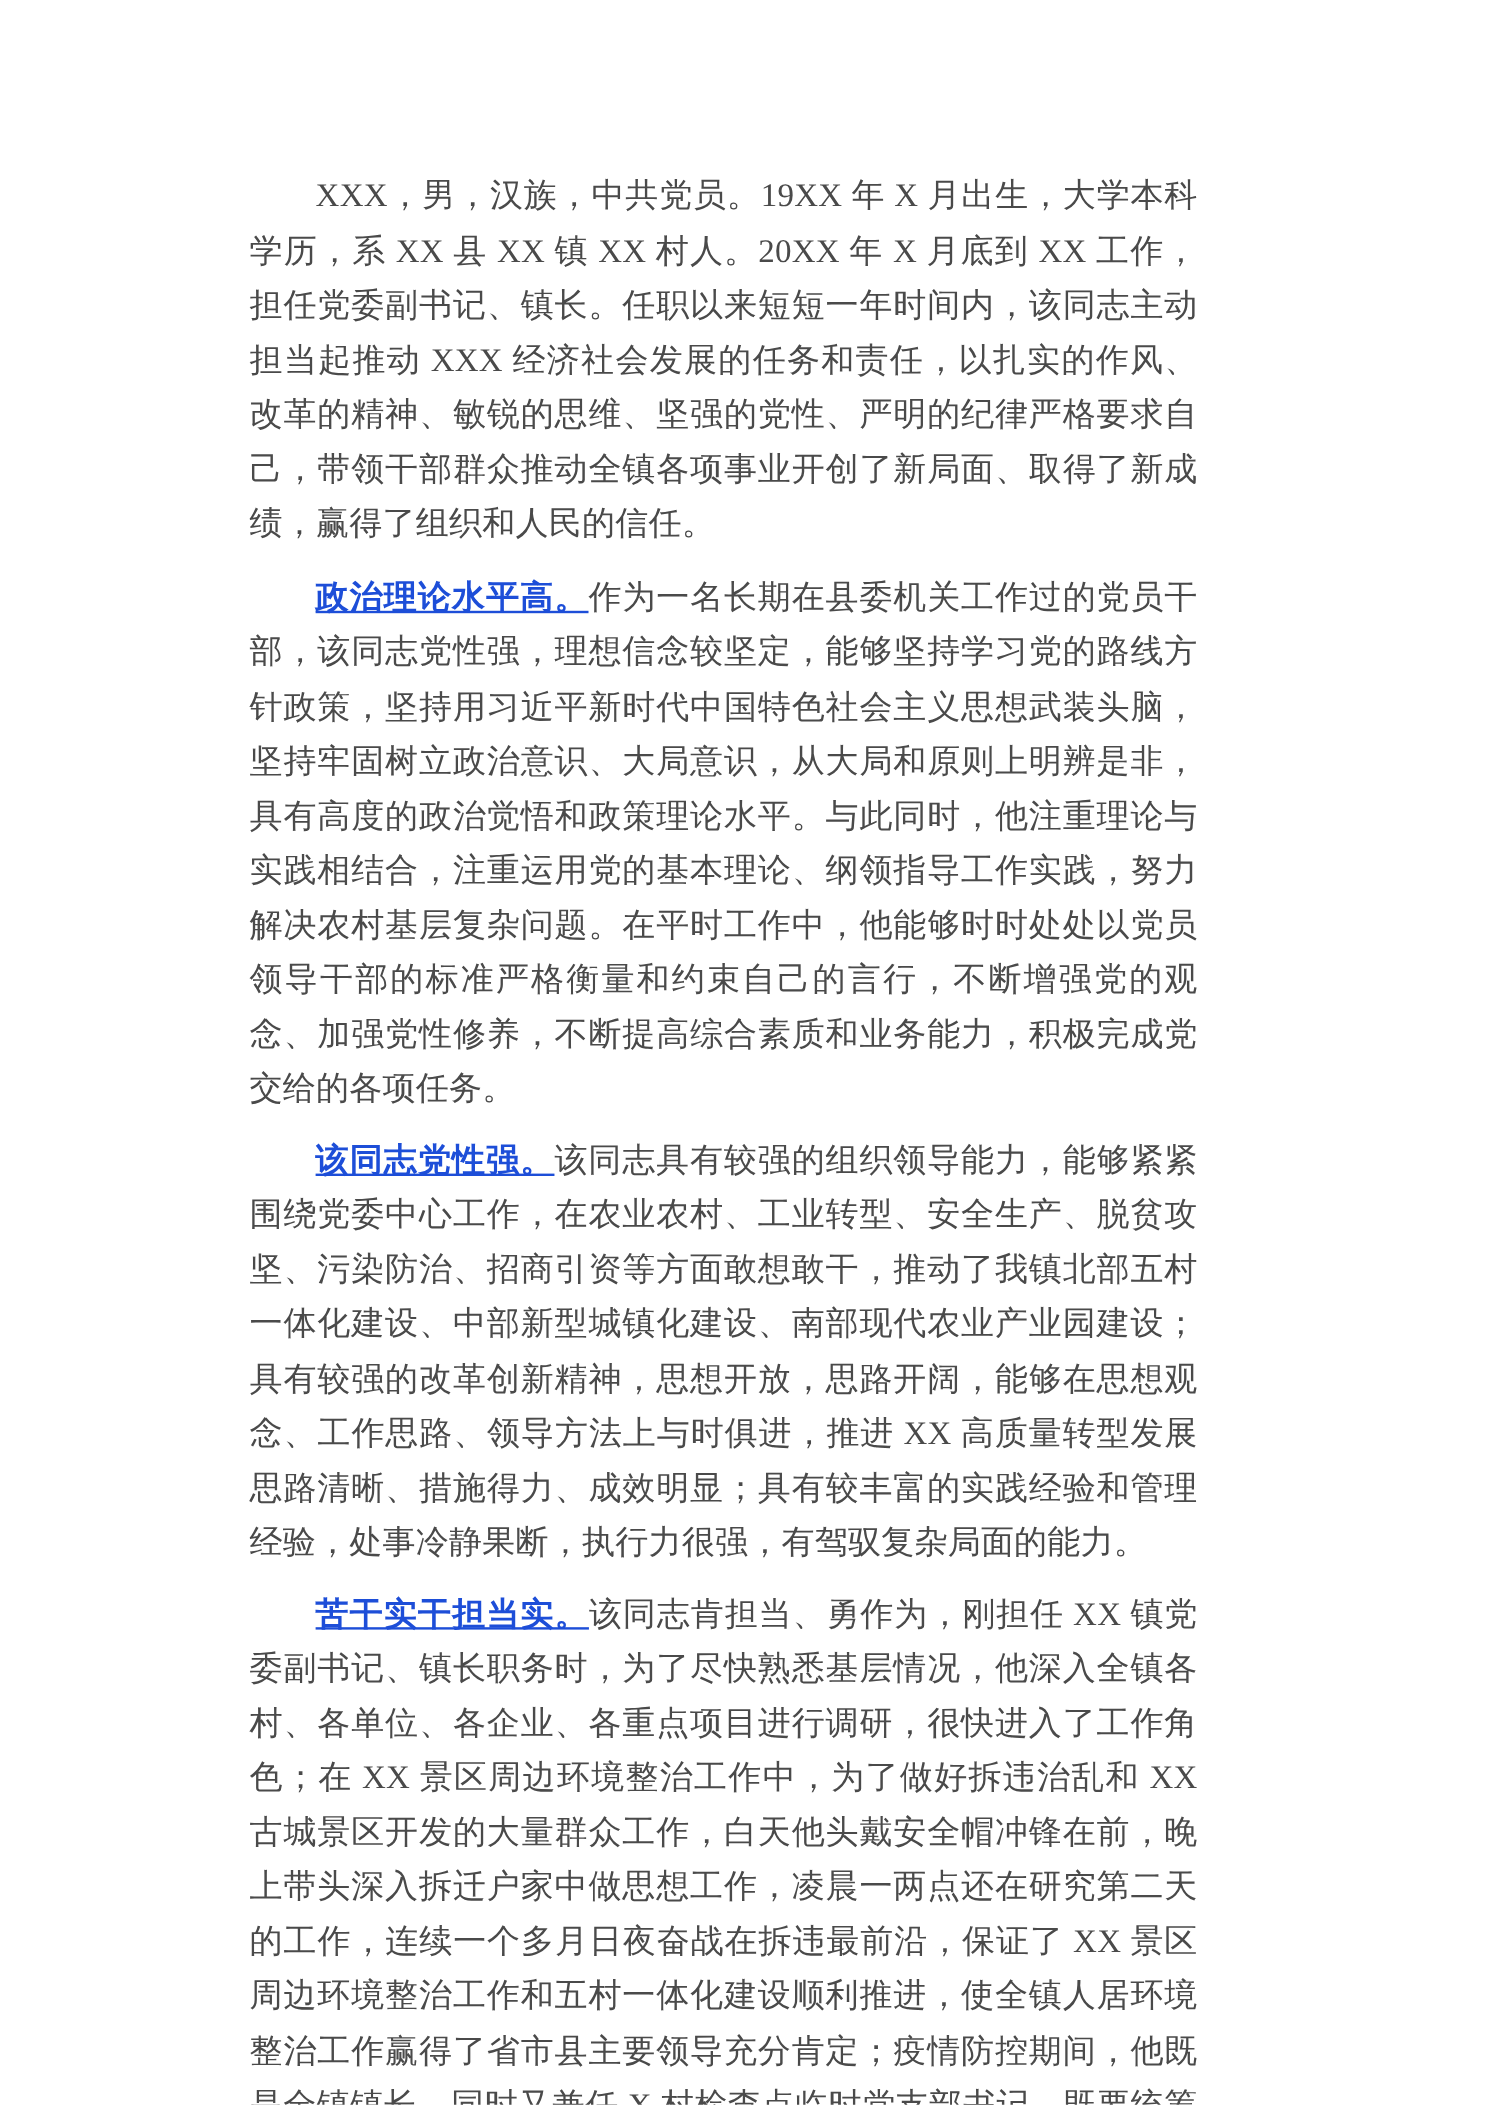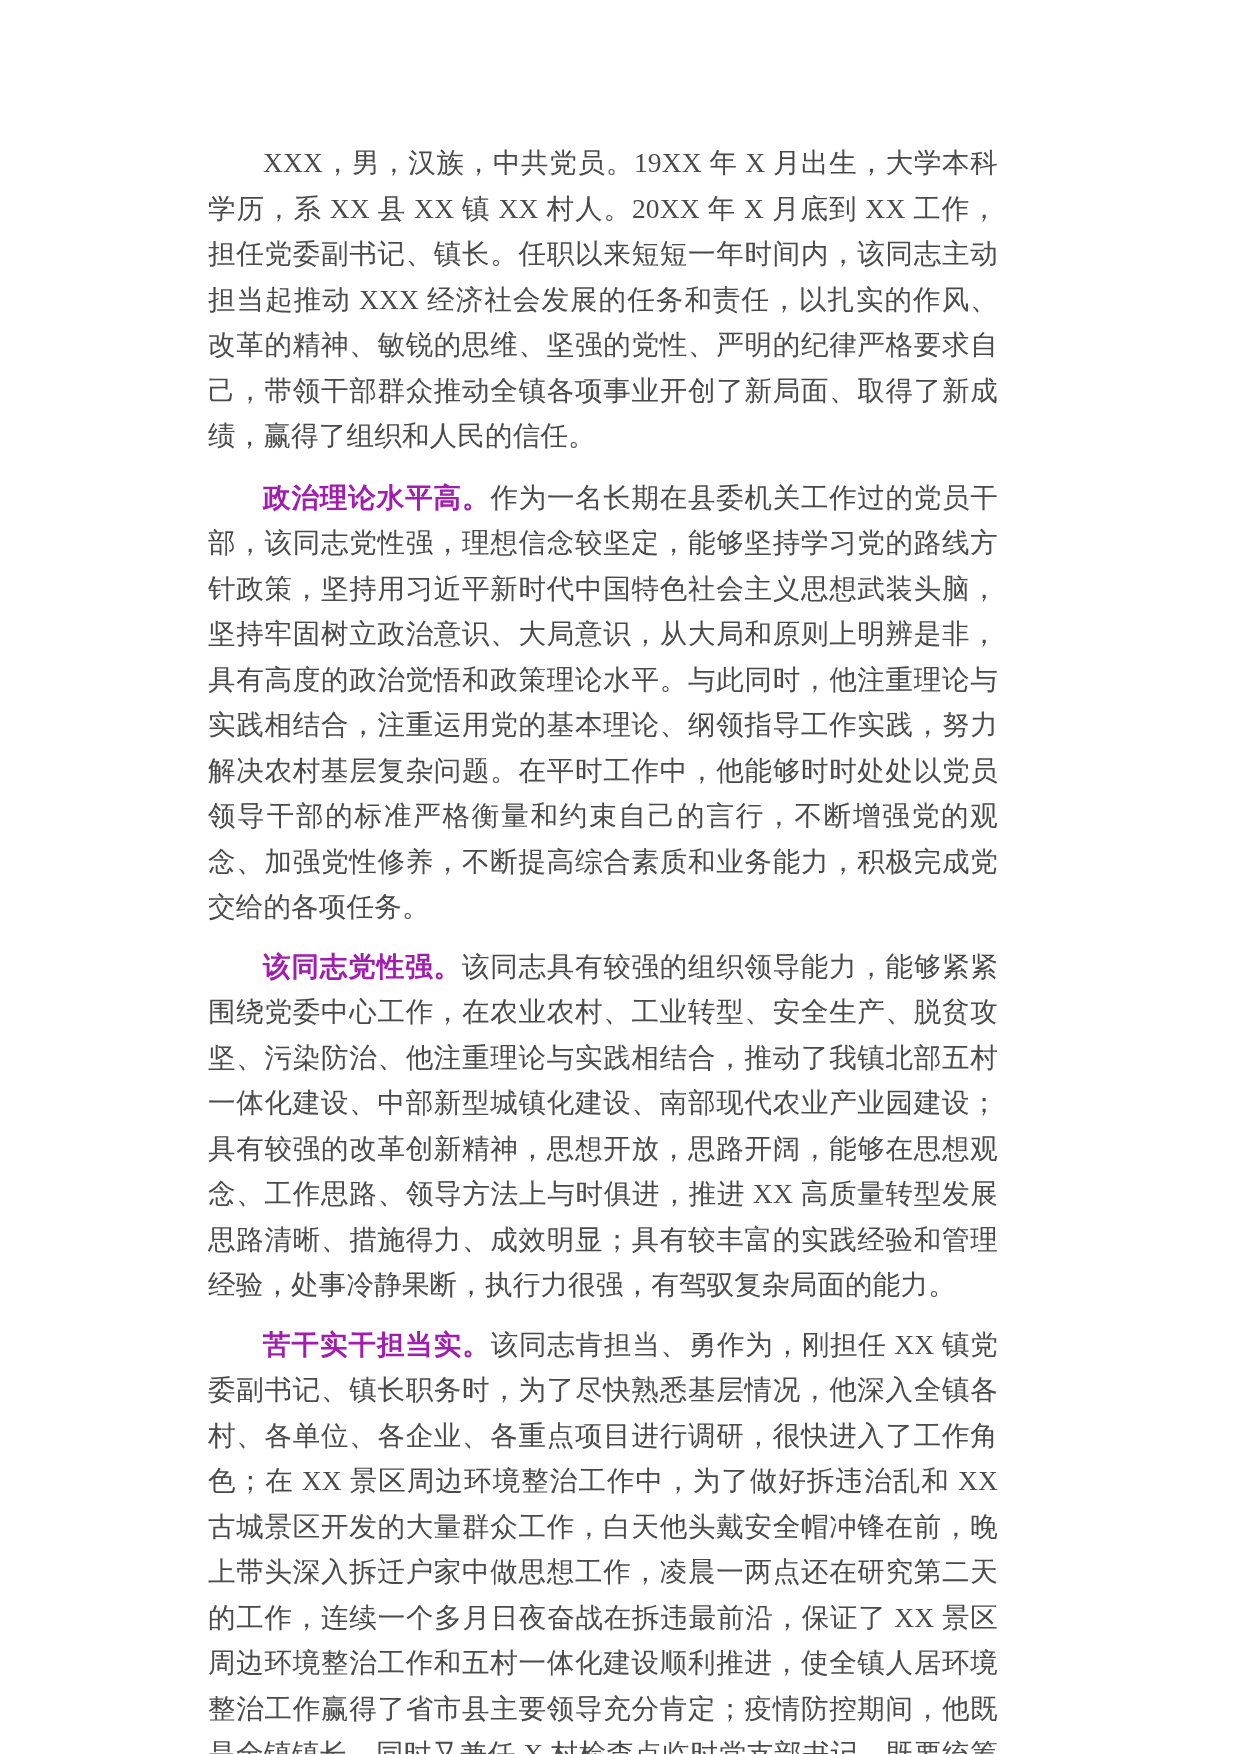--- a/index.html
+++ b/index.html
@@ -36,32 +36,33 @@
     font-weight: 400;
   }
   .para:last-child {
     margin-bottom: 0;
   }
   .lead {
     margin-bottom: 16px;
   }
   .head {
     font-weight: 700;
-    color: #a21caf;
+    color: #1d4ed8;
     letter-spacing: 0.4px;
+    text-decoration: underline;
   }
 </style>
 </head>
 <body>
 
 <div class="page">
   <div class="doc-body">
 
     <p class="para lead"><span>XXX，男，汉族，中共党员。19XX 年 X 月出生，大学本科学历，系 XX 县 XX 镇 XX 村人。20XX 年 X 月底到 XX 工作，担任党委副书记、镇长。任职以来短短一年时间内，该同志主动担当起推动 XXX 经济社会发展的任务和责任，以扎实的作风、改革的精神、敏锐的思维、坚强的党性、严明的纪律严格要求自己，带领干部群众推动全镇各项事业开创了新局面、取得了新成绩，赢得了组织和人民的信任。</span></p>
 
     <p class="para"><span class="head">政治理论水平高。</span><span>作为一名长期在县委机关工作过的党员干部，该同志党性强，理想信念较坚定，能够坚持学习党的路线方针政策，坚持用习近平新时代中国特色社会主义思想武装头脑，坚持牢固树立政治意识、大局意识，从大局和原则上明辨是非，具有高度的政治觉悟和政策理论水平。与此同时，他注重理论与实践相结合，注重运用党的基本理论、纲领指导工作实践，努力解决农村基层复杂问题。在平时工作中，他能够时时处处以党员领导干部的标准严格衡量和约束自己的言行，不断增强党的观念、加强党性修养，不断提高综合素质和业务能力，积极完成党交给的各项任务。</span></p>
 
-    <p class="para"><span class="head">该同志党性强。</span><span>该同志具有较强的组织领导能力，能够紧紧围绕党委中心工作，在农业农村、工业转型、安全生产、脱贫攻坚、污染防治、他注重理论与实践相结合，推动了我镇北部五村一体化建设、中部新型城镇化建设、南部现代农业产业园建设；具有较强的改革创新精神，思想开放，思路开阔，能够在思想观念、工作思路、领导方法上与时俱进，推进 XX 高质量转型发展思路清晰、措施得力、成效明显；具有较丰富的实践经验和管理经验，处事冷静果断，执行力很强，有驾驭复杂局面的能力。</span></p>
+    <p class="para"><span class="head">该同志党性强。</span><span>该同志具有较强的组织领导能力，能够紧紧围绕党委中心工作，在农业农村、工业转型、安全生产、脱贫攻坚、污染防治、招商引资等方面敢想敢干，推动了我镇北部五村一体化建设、中部新型城镇化建设、南部现代农业产业园建设；具有较强的改革创新精神，思想开放，思路开阔，能够在思想观念、工作思路、领导方法上与时俱进，推进 XX 高质量转型发展思路清晰、措施得力、成效明显；具有较丰富的实践经验和管理经验，处事冷静果断，执行力很强，有驾驭复杂局面的能力。</span></p>
 
     <p class="para"><span class="head">苦干实干担当实。</span><span>该同志肯担当、勇作为，刚担任 XX 镇党委副书记、镇长职务时，为了尽快熟悉基层情况，他深入全镇各村、各单位、各企业、各重点项目进行调研，很快进入了工作角色；在 XX 景区周边环境整治工作中，为了做好拆违治乱和 XX 古城景区开发的大量群众工作，白天他头戴安全帽冲锋在前，晚上带头深入拆迁户家中做思想工作，凌晨一两点还在研究第二天的工作，连续一个多月日夜奋战在拆违最前沿，保证了 XX 景区周边环境整治工作和五村一体化建设顺利推进，使全镇人居环境整治工作赢得了省市县主要领导充分肯定；疫情防控期间，他既是全镇镇长，同时又兼任 X 村检查点临时党支部书记，既要统筹推进疫情防控和经济社会发展，又要每天奔波在防控检查第一线，他全身心投入工作，又是一个多月未回家，充分体现出一名党员领导干部勤政务实、身先士卒、以上率下、迎难而上的高尚品质。</span></p>
 
   </div>
 </div>
 
 </body></html>

